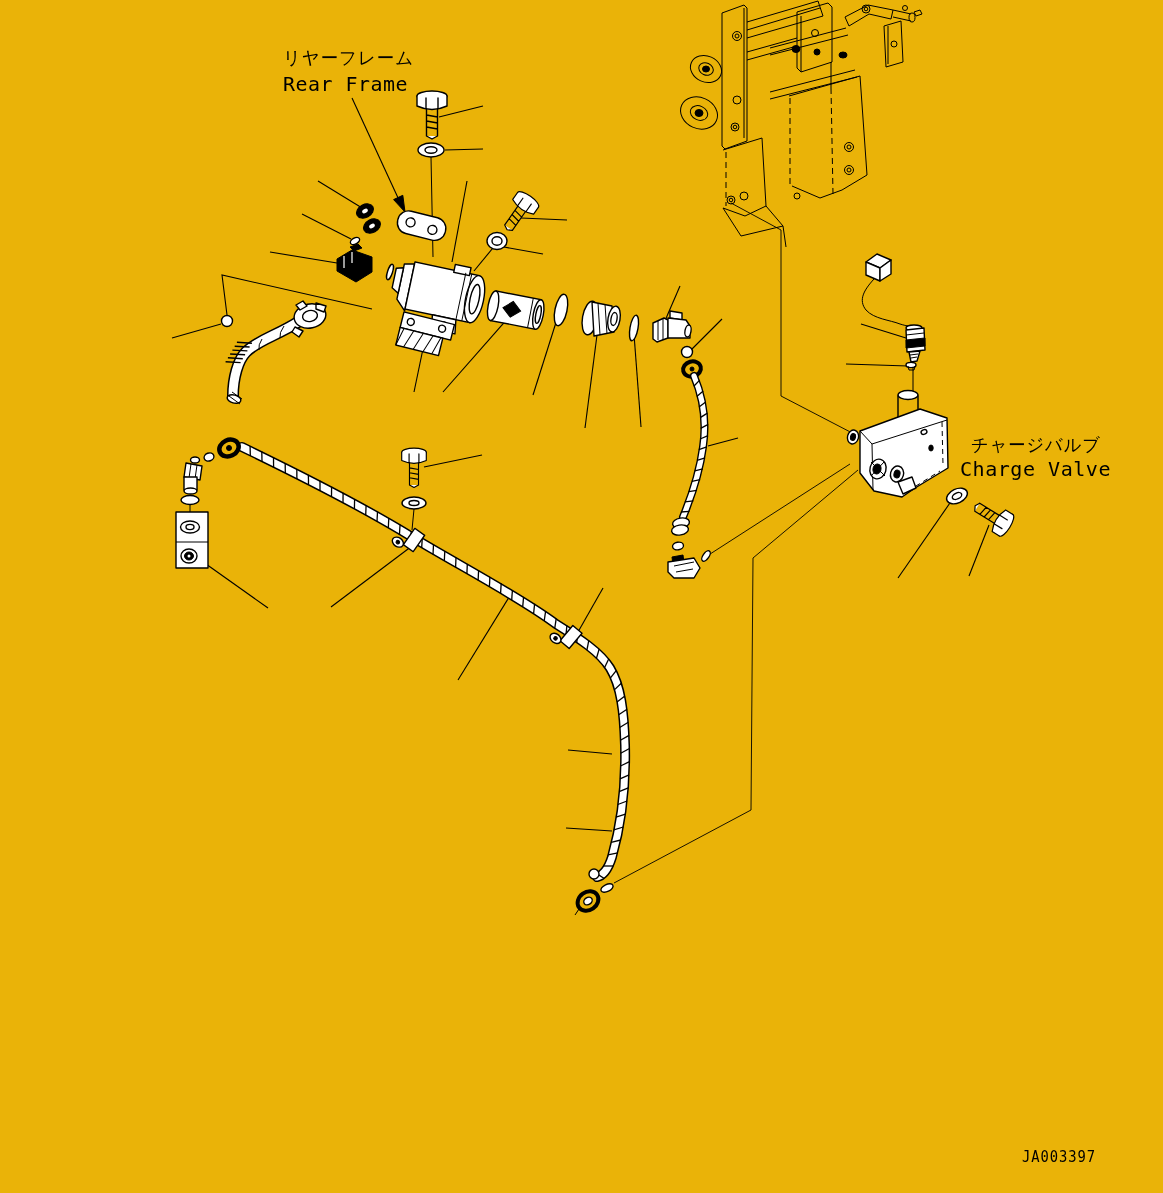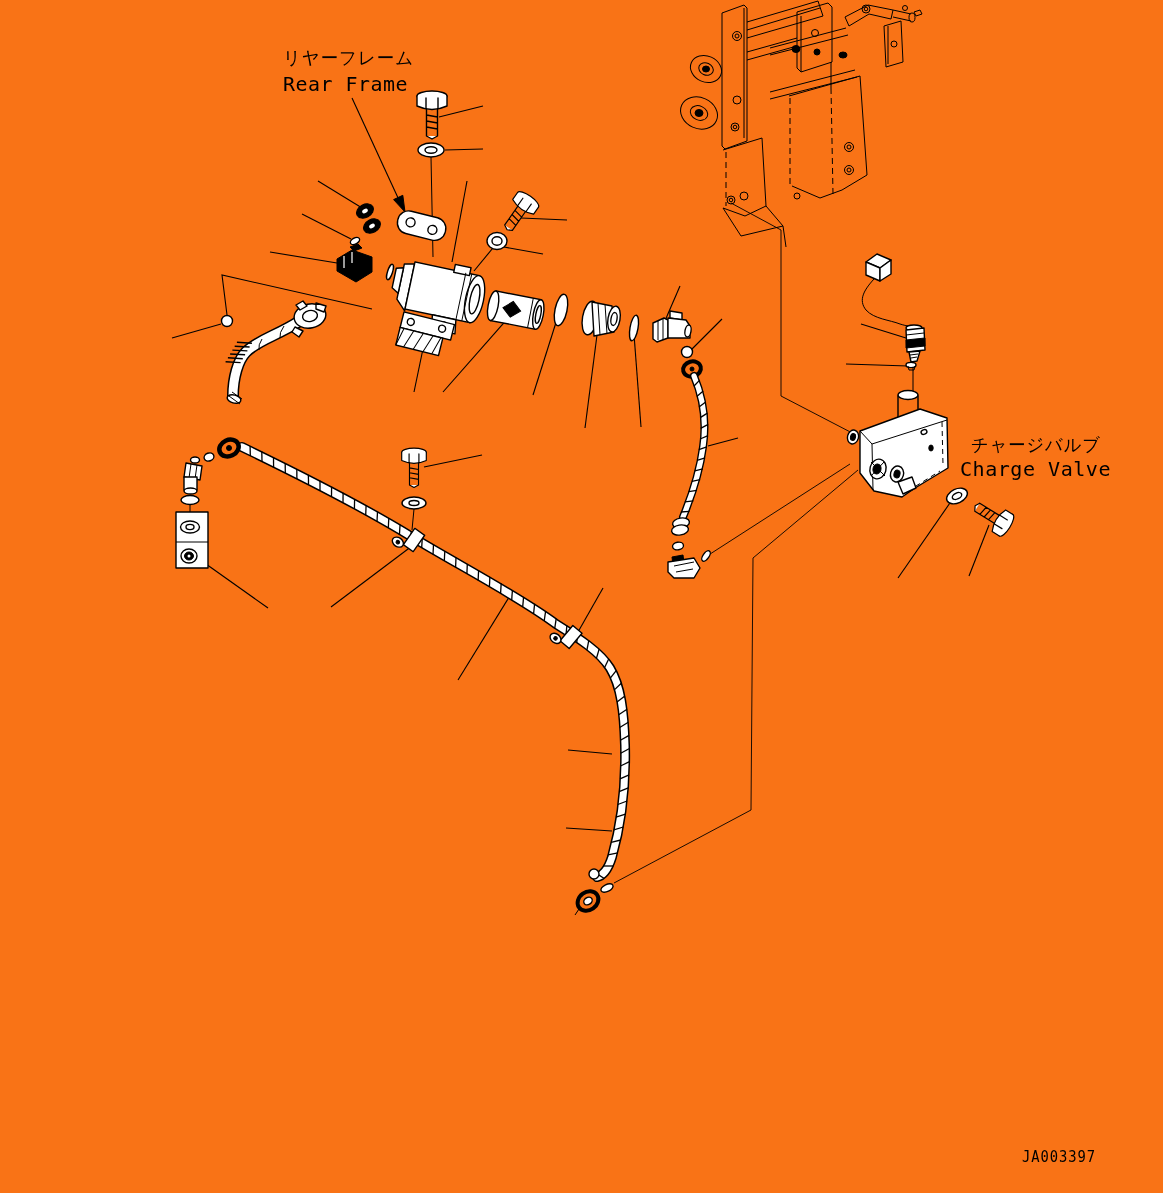--- a/index.html
+++ b/index.html
@@ -1,16 +1,16 @@
 <!DOCTYPE html>
 <html><head>
 <meta charset="utf-8">
 <style>
   html,body{margin:0;padding:0;background:#fff;}
-  #stage{position:relative;width:1163px;height:1193px;background:#f97316;overflow:hidden;}
+  #stage{position:relative;width:1163px;height:1193px;background:#eab308;overflow:hidden;}
   svg{position:absolute;left:0;top:0;}
   svg text{fill:#000;stroke:none;font-family:"DejaVu Sans Mono","Liberation Mono",monospace;}
   .t-jp{font-size:18px;letter-spacing:1px;}
   .t-en{font-size:20px;letter-spacing:.5px;}
   .t-id{font-size:15px;letter-spacing:1px;}
   .part{stroke:#000;fill:#fff;stroke-width:1.4;stroke-linecap:round;stroke-linejoin:round;}
   .dark{fill:#000;stroke:#000;stroke-width:1;}
   .lead{stroke:#000;fill:none;stroke-width:1.1;stroke-linecap:butt;}
   .ph{stroke:#000;fill:none;stroke-width:.9;stroke-linecap:butt;}
   .fr{stroke:#000;fill:none;stroke-width:1;stroke-linecap:butt;stroke-linejoin:round;}

